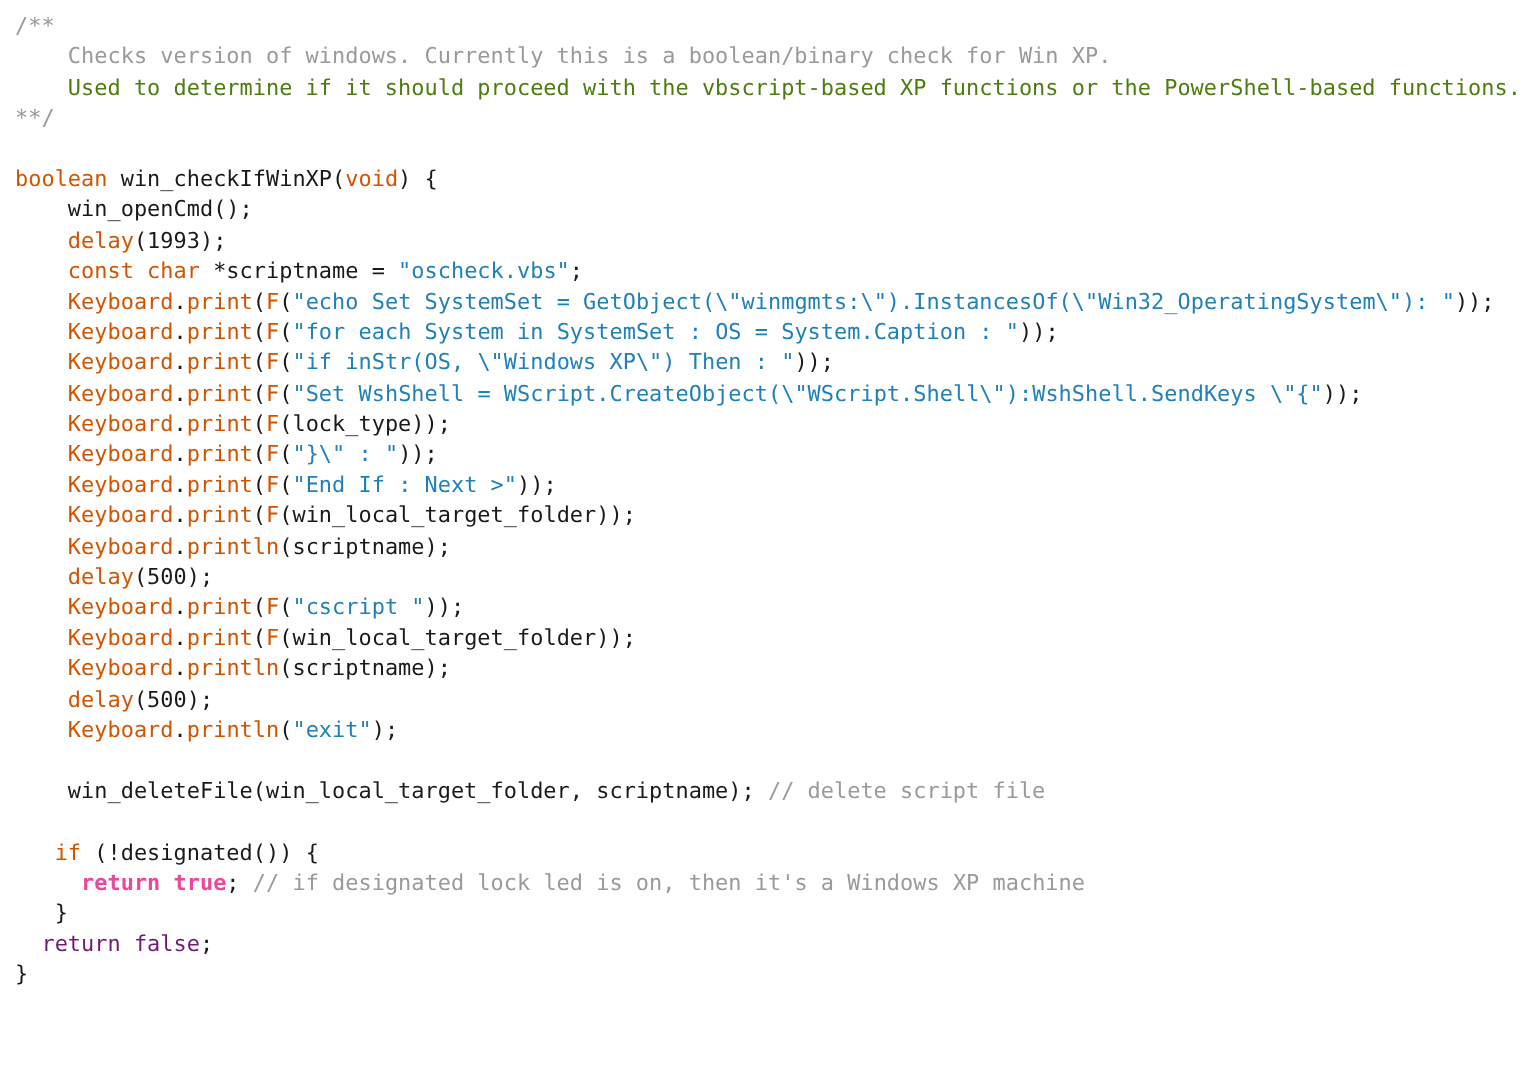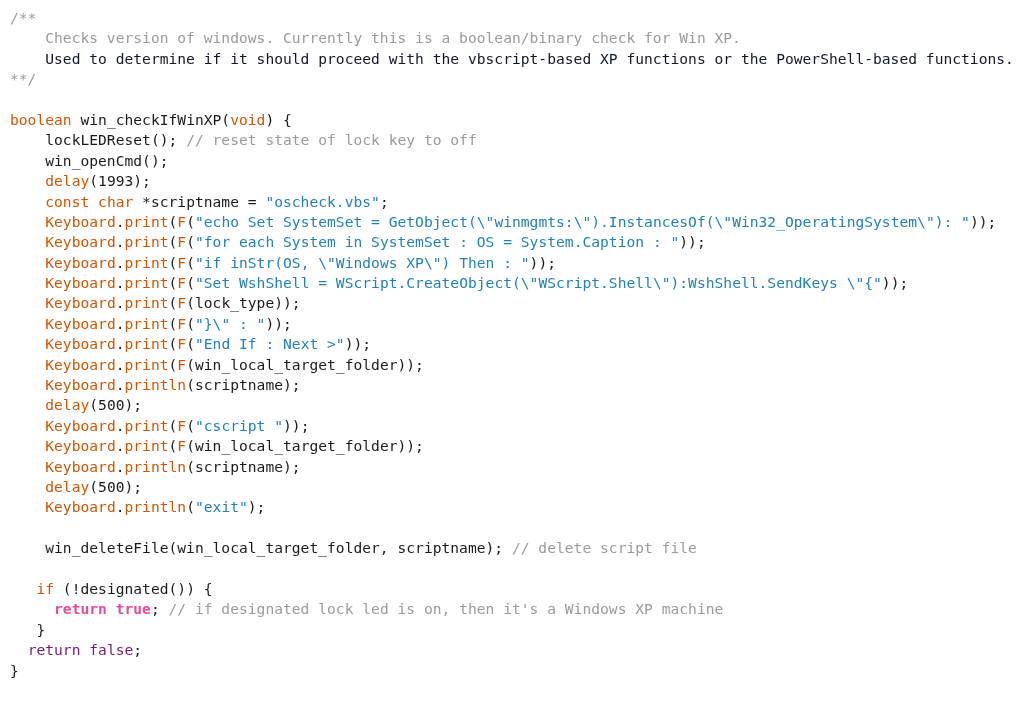--- a/index.html
+++ b/index.html
@@ -37,25 +37,24 @@
   .t-keyword { color: #d35400; }
   .t-string  { color: #2080b8; }
   .t-comment { color: #9a9a9a; }
 </style>
 </head>
 <body>
 
 <div id="code-listing" style="background: rgb(255, 255, 255);">
     <div class="code-line"><span class="tok t-comment" style="color: rgb(154, 154, 154);">/**</span></div>
     <div class="code-line"><span class="tok t-comment" style="color: rgb(154, 154, 154);">    Checks version of windows. Currently this is a boolean/binary check for Win XP.</span></div>
-    <div class="code-line"><span class="tok t-comment" style="color: #0f172a;">    Used to determine if it should proceed with the vbscript-based XP functions or the PowerShell-based functions.</span></div>
+    <div class="code-line"><span class="tok t-comment" style="color: #4d7c0f;">    Used to determine if it should proceed with the vbscript-based XP functions or the PowerShell-based functions.</span></div>
     <div class="code-line"><span class="tok t-comment" style="color: rgb(154, 154, 154);">**/</span></div>
     <div class="code-line blank">&nbsp;</div>
     <div class="code-line"><span class="tok t-keyword" style="color: rgb(211, 84, 0);">boolean</span><span class="tok t-plain" style="color: rgb(26, 26, 26);"> win_checkIfWinXP(</span><span class="tok t-keyword" style="color: rgb(211, 84, 0);">void</span><span class="tok t-plain" style="color: rgb(26, 26, 26);">) {</span></div>
-    <div class="code-line"><span class="tok t-plain" style="color: rgb(26, 26, 26);">    lockLEDReset(); </span><span class="tok t-comment" style="color: rgb(154, 154, 154);">// reset state of lock key to off</span></div>
     <div class="code-line"><span class="tok t-plain" style="color: rgb(26, 26, 26);">    win_openCmd();</span></div>
     <div class="code-line"><span class="tok t-plain" style="color: rgb(26, 26, 26);">    </span><span class="tok t-function" style="color: rgb(211, 84, 0);">delay</span><span class="tok t-plain" style="color: rgb(26, 26, 26);">(1993);</span></div>
     <div class="code-line"><span class="tok t-plain" style="color: rgb(26, 26, 26);">    </span><span class="tok t-keyword" style="color: rgb(211, 84, 0);">const char</span><span class="tok t-plain" style="color: rgb(26, 26, 26);"> *scriptname = </span><span class="tok t-string" style="color: rgb(32, 128, 184);">"oscheck.vbs"</span><span class="tok t-plain" style="color: rgb(26, 26, 26);">;</span></div>
     <div class="code-line"><span class="tok t-plain" style="color: rgb(26, 26, 26);">    </span><span class="tok t-function" style="color: rgb(211, 84, 0);">Keyboard</span><span class="tok t-plain" style="color: rgb(26, 26, 26);">.</span><span class="tok t-function" style="color: rgb(211, 84, 0);">print</span><span class="tok t-plain" style="color: rgb(26, 26, 26);">(</span><span class="tok t-function" style="color: rgb(211, 84, 0);">F</span><span class="tok t-plain" style="color: rgb(26, 26, 26);">(</span><span class="tok t-string" style="color: rgb(32, 128, 184);">"echo Set SystemSet = GetObject(\"winmgmts:\").InstancesOf(\"Win32_OperatingSystem\"): "</span><span class="tok t-plain" style="color: rgb(26, 26, 26);">));</span></div>
     <div class="code-line"><span class="tok t-plain" style="color: rgb(26, 26, 26);">    </span><span class="tok t-function" style="color: rgb(211, 84, 0);">Keyboard</span><span class="tok t-plain" style="color: rgb(26, 26, 26);">.</span><span class="tok t-function" style="color: rgb(211, 84, 0);">print</span><span class="tok t-plain" style="color: rgb(26, 26, 26);">(</span><span class="tok t-function" style="color: rgb(211, 84, 0);">F</span><span class="tok t-plain" style="color: rgb(26, 26, 26);">(</span><span class="tok t-string" style="color: rgb(32, 128, 184);">"for each System in SystemSet : OS = System.Caption : "</span><span class="tok t-plain" style="color: rgb(26, 26, 26);">));</span></div>
     <div class="code-line"><span class="tok t-plain" style="color: rgb(26, 26, 26);">    </span><span class="tok t-function" style="color: rgb(211, 84, 0);">Keyboard</span><span class="tok t-plain" style="color: rgb(26, 26, 26);">.</span><span class="tok t-function" style="color: rgb(211, 84, 0);">print</span><span class="tok t-plain" style="color: rgb(26, 26, 26);">(</span><span class="tok t-function" style="color: rgb(211, 84, 0);">F</span><span class="tok t-plain" style="color: rgb(26, 26, 26);">(</span><span class="tok t-string" style="color: rgb(32, 128, 184);">"if inStr(OS, \"Windows XP\") Then : "</span><span class="tok t-plain" style="color: rgb(26, 26, 26);">));</span></div>
     <div class="code-line"><span class="tok t-plain" style="color: rgb(26, 26, 26);">    </span><span class="tok t-function" style="color: rgb(211, 84, 0);">Keyboard</span><span class="tok t-plain" style="color: rgb(26, 26, 26);">.</span><span class="tok t-function" style="color: rgb(211, 84, 0);">print</span><span class="tok t-plain" style="color: rgb(26, 26, 26);">(</span><span class="tok t-function" style="color: rgb(211, 84, 0);">F</span><span class="tok t-plain" style="color: rgb(26, 26, 26);">(</span><span class="tok t-string" style="color: rgb(32, 128, 184);">"Set WshShell = WScript.CreateObject(\"WScript.Shell\"):WshShell.SendKeys \"{"</span><span class="tok t-plain" style="color: rgb(26, 26, 26);">));</span></div>
     <div class="code-line"><span class="tok t-plain" style="color: rgb(26, 26, 26);">    </span><span class="tok t-function" style="color: rgb(211, 84, 0);">Keyboard</span><span class="tok t-plain" style="color: rgb(26, 26, 26);">.</span><span class="tok t-function" style="color: rgb(211, 84, 0);">print</span><span class="tok t-plain" style="color: rgb(26, 26, 26);">(</span><span class="tok t-function" style="color: rgb(211, 84, 0);">F</span><span class="tok t-plain" style="color: rgb(26, 26, 26);">(lock_type));</span></div>
     <div class="code-line"><span class="tok t-plain" style="color: rgb(26, 26, 26);">    </span><span class="tok t-function" style="color: rgb(211, 84, 0);">Keyboard</span><span class="tok t-plain" style="color: rgb(26, 26, 26);">.</span><span class="tok t-function" style="color: rgb(211, 84, 0);">print</span><span class="tok t-plain" style="color: rgb(26, 26, 26);">(</span><span class="tok t-function" style="color: rgb(211, 84, 0);">F</span><span class="tok t-plain" style="color: rgb(26, 26, 26);">(</span><span class="tok t-string" style="color: rgb(32, 128, 184);">"}\" : "</span><span class="tok t-plain" style="color: rgb(26, 26, 26);">));</span></div>
     <div class="code-line"><span class="tok t-plain" style="color: rgb(26, 26, 26);">    </span><span class="tok t-function" style="color: rgb(211, 84, 0);">Keyboard</span><span class="tok t-plain" style="color: rgb(26, 26, 26);">.</span><span class="tok t-function" style="color: rgb(211, 84, 0);">print</span><span class="tok t-plain" style="color: rgb(26, 26, 26);">(</span><span class="tok t-function" style="color: rgb(211, 84, 0);">F</span><span class="tok t-plain" style="color: rgb(26, 26, 26);">(</span><span class="tok t-string" style="color: rgb(32, 128, 184);">"End If : Next &gt;"</span><span class="tok t-plain" style="color: rgb(26, 26, 26);">));</span></div>

